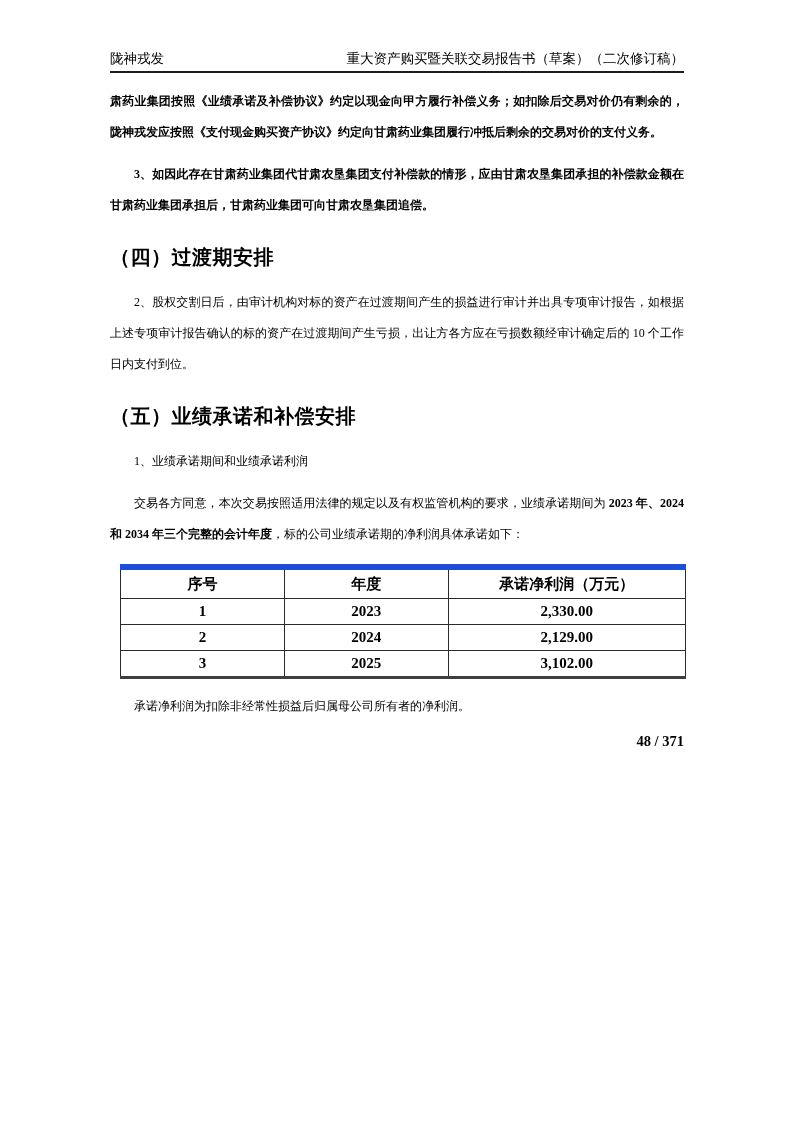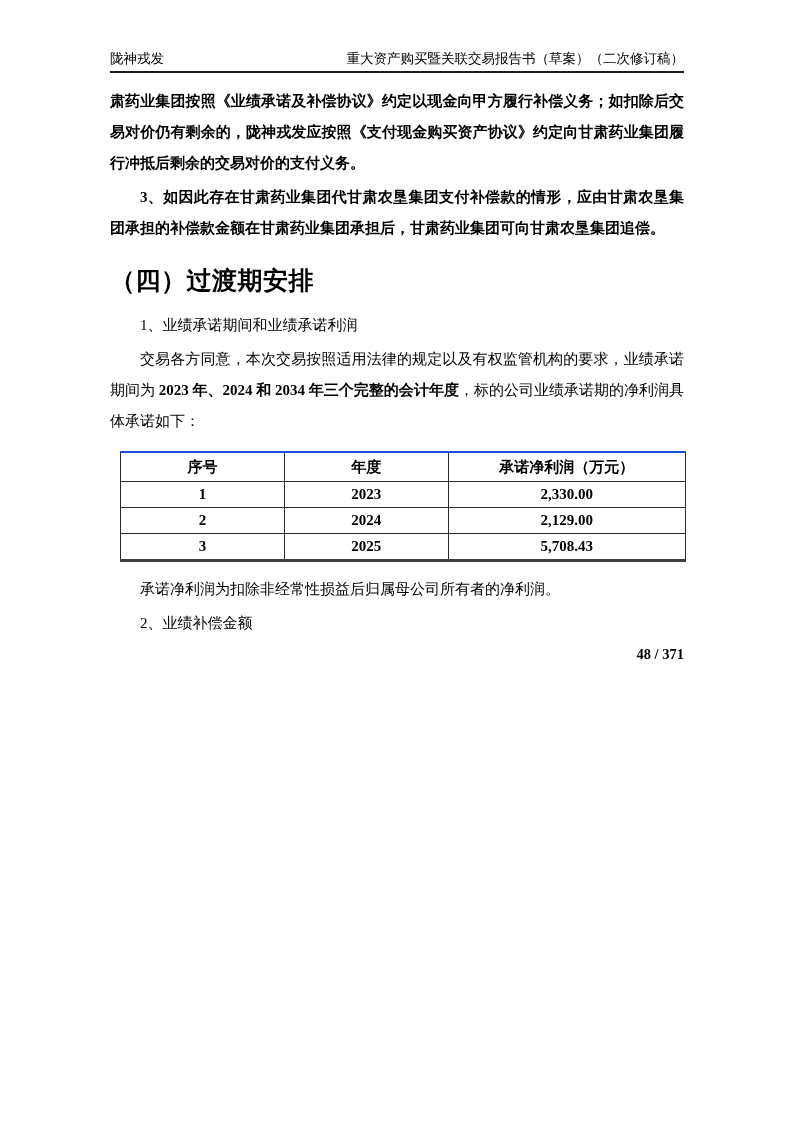--- a/index.html
+++ b/index.html
@@ -25,47 +25,47 @@
     align-items: flex-end;
     border-bottom: 2px solid #1c1c1c;
     padding-bottom: 3px;
     font-size: 13.5px;
     line-height: 18px;
   }
   .doc-header .left { white-space: nowrap; }
   .doc-header .right { white-space: nowrap; }
 
   .para {
-    font-size: 15px;
+    font-size: 12px;
     line-height: 31px;
     text-align: justify;
     text-indent: 2em;
-    margin: 3px 0;
+    margin: 11px 0;
   }
   .para.bold { font-weight: bold; }
   .para.noindent { text-indent: 0; }
   .para.first { margin-top: 13px; }
   .inline-bold { font-weight: bold; }
 
   h2.section {
     font-family: "Liberation Sans", sans-serif;
-    font-size: 25px;
+    font-size: 20px;
     font-weight: bold;
     letter-spacing: 0.5px;
     margin: 22px 0 15px 0;
     line-height: 29px;
     color: #000000;
   }
 
   table.commitment {
     border-collapse: collapse;
     table-layout: fixed;
     width: 566px;
     margin: 14px 0 12px 10px;
-    border-top: 2px solid #1d4ed8;
+    border-top: 6px solid #1d4ed8;
     border-bottom: 3px solid #3f3f3f;
   }
   table.commitment th,
   table.commitment td {
     border: 1px solid #2b2b2b;
     font-weight: bold;
     font-size: 15px;
     text-align: center;
     vertical-align: middle;
     padding: 2px 4px;
@@ -96,22 +96,24 @@
     <span class="right">重大资产购买暨关联交易报告书（草案）（二次修订稿）</span>
   </div>
 
   <p class="para bold noindent first">肃药业集团按照《业绩承诺及补偿协议》约定以现金向甲方履行补偿义务；如扣除后交易对价仍有剩余的，陇神戎发应按照《支付现金购买资产协议》约定向甘肃药业集团履行冲抵后剩余的交易对价的支付义务。</p>
 
   <p class="para bold">3、如因此存在甘肃药业集团代甘肃农垦集团支付补偿款的情形，应由甘肃农垦集团承担的补偿款金额在甘肃药业集团承担后，甘肃药业集团可向甘肃农垦集团追偿。</p>
 
   <h2 class="section">（四）过渡期安排</h2>
 
 
+  <p class="para">2、股权交割日后，由审计机构对标的资产在过渡期间产生的损益进行审计并出具专项审计报告，如根据上述专项审计报告确认的标的资产在过渡期间产生亏损，出让方各方应在亏损数额经审计确定后的 10 个工作日内支付到位。</p>
 
 
+  <h2 class="section">（五）业绩承诺和补偿安排</h2>
 
   <p class="para">1、业绩承诺期间和业绩承诺利润</p>
 
   <p class="para"><span>交易各方同意，本次交易按照适用法律的规定以及有权监管机构的要求，业绩承诺期间为 </span><span class="inline-bold">2023 年、2024 和 2034 年三个完整的会计年度</span><span>，标的公司业绩承诺期的净利润具体承诺如下：</span></p>
 
   <table class="commitment">
     <colgroup>
       <col class="col-seq">
       <col class="col-year">
       <col class="col-profit">
@@ -130,24 +132,23 @@
         <td>2,330.00</td>
       </tr>
       <tr>
         <td>2</td>
         <td>2024</td>
         <td>2,129.00</td>
       </tr>
       <tr>
         <td>3</td>
         <td>2025</td>
-        <td>5,708.43</td>
+        <td>3,102.00</td>
       </tr>
     </tbody>
   </table>
 
   <p class="para">承诺净利润为扣除非经常性损益后归属母公司所有者的净利润。</p>
 
-  <p class="para">2、业绩补偿金额</p>
 
   <div class="page-number">48 / 371</div>
 
 </div>
 
 </body></html>

